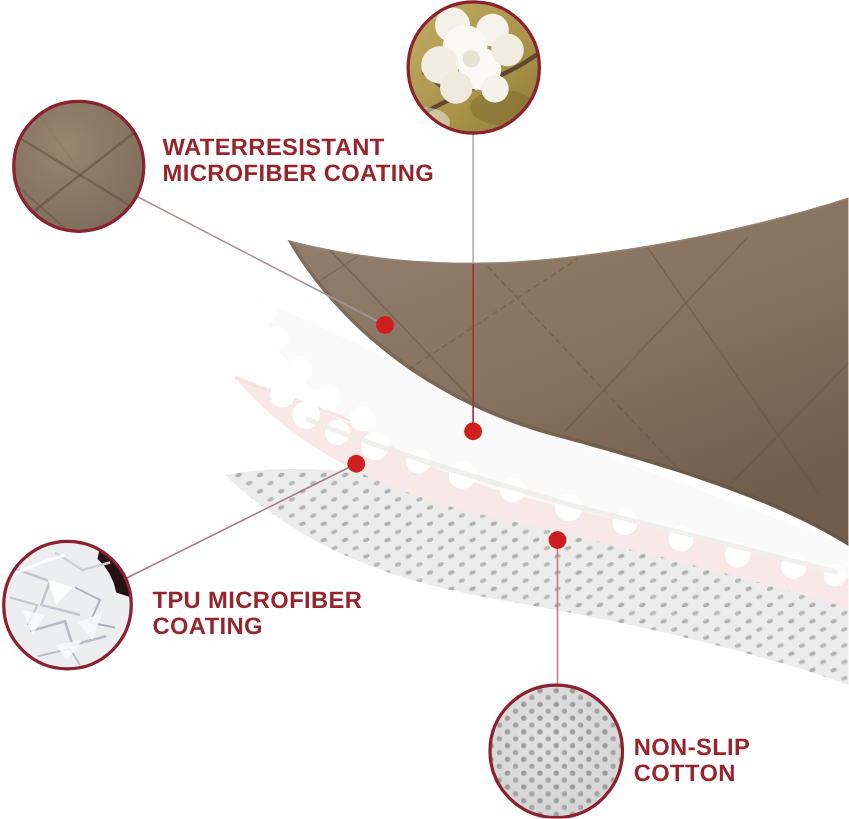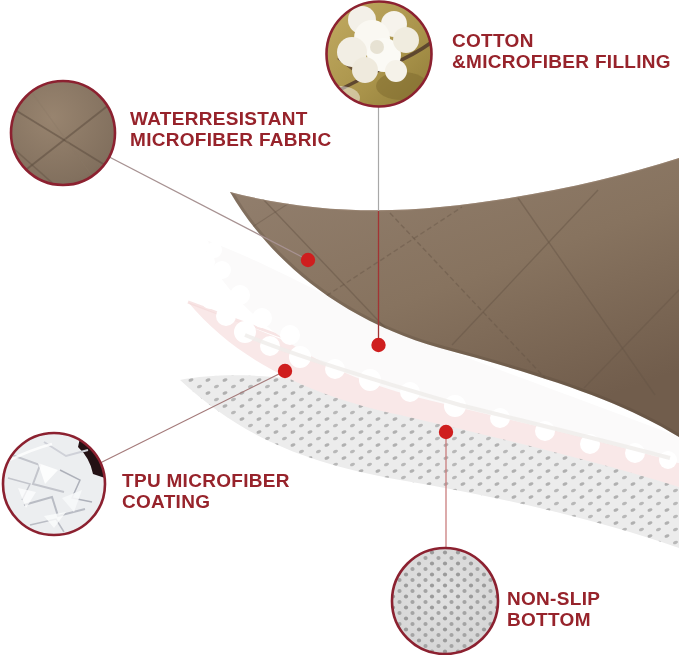--- a/index.html
+++ b/index.html
@@ -205,24 +205,22 @@
   <g>
     <circle cx="445" cy="601" r="53" fill="url(#nonslipBg)"></circle>
     <g clip-path="url(#clipNonslipCircle)">
       <rect x="392" y="548" width="106" height="106" fill="url(#nonslipDots)"></rect>
     </g>
     <circle cx="445" cy="601" r="53" fill="none" stroke="#8c2130" stroke-width="2.6"></circle>
   </g>
 </svg>
 
 <div class="callout-label" id="label-fabric">WATERRESISTANT
-MICROFIBER FABRIC</div>
-
-<div class="callout-label" id="label-cotton">COTTON
-&amp;MICROFIBER FILLING</div>
+MICROFIBER COATING</div>
+
 
 <div class="callout-label" id="label-tpu">TPU MICROFIBER
 COATING</div>
 
 <div class="callout-label" id="label-nonslip">NON-SLIP
-BOTTOM</div>
+COTTON</div>
 
 </div>
 
 </body></html>

